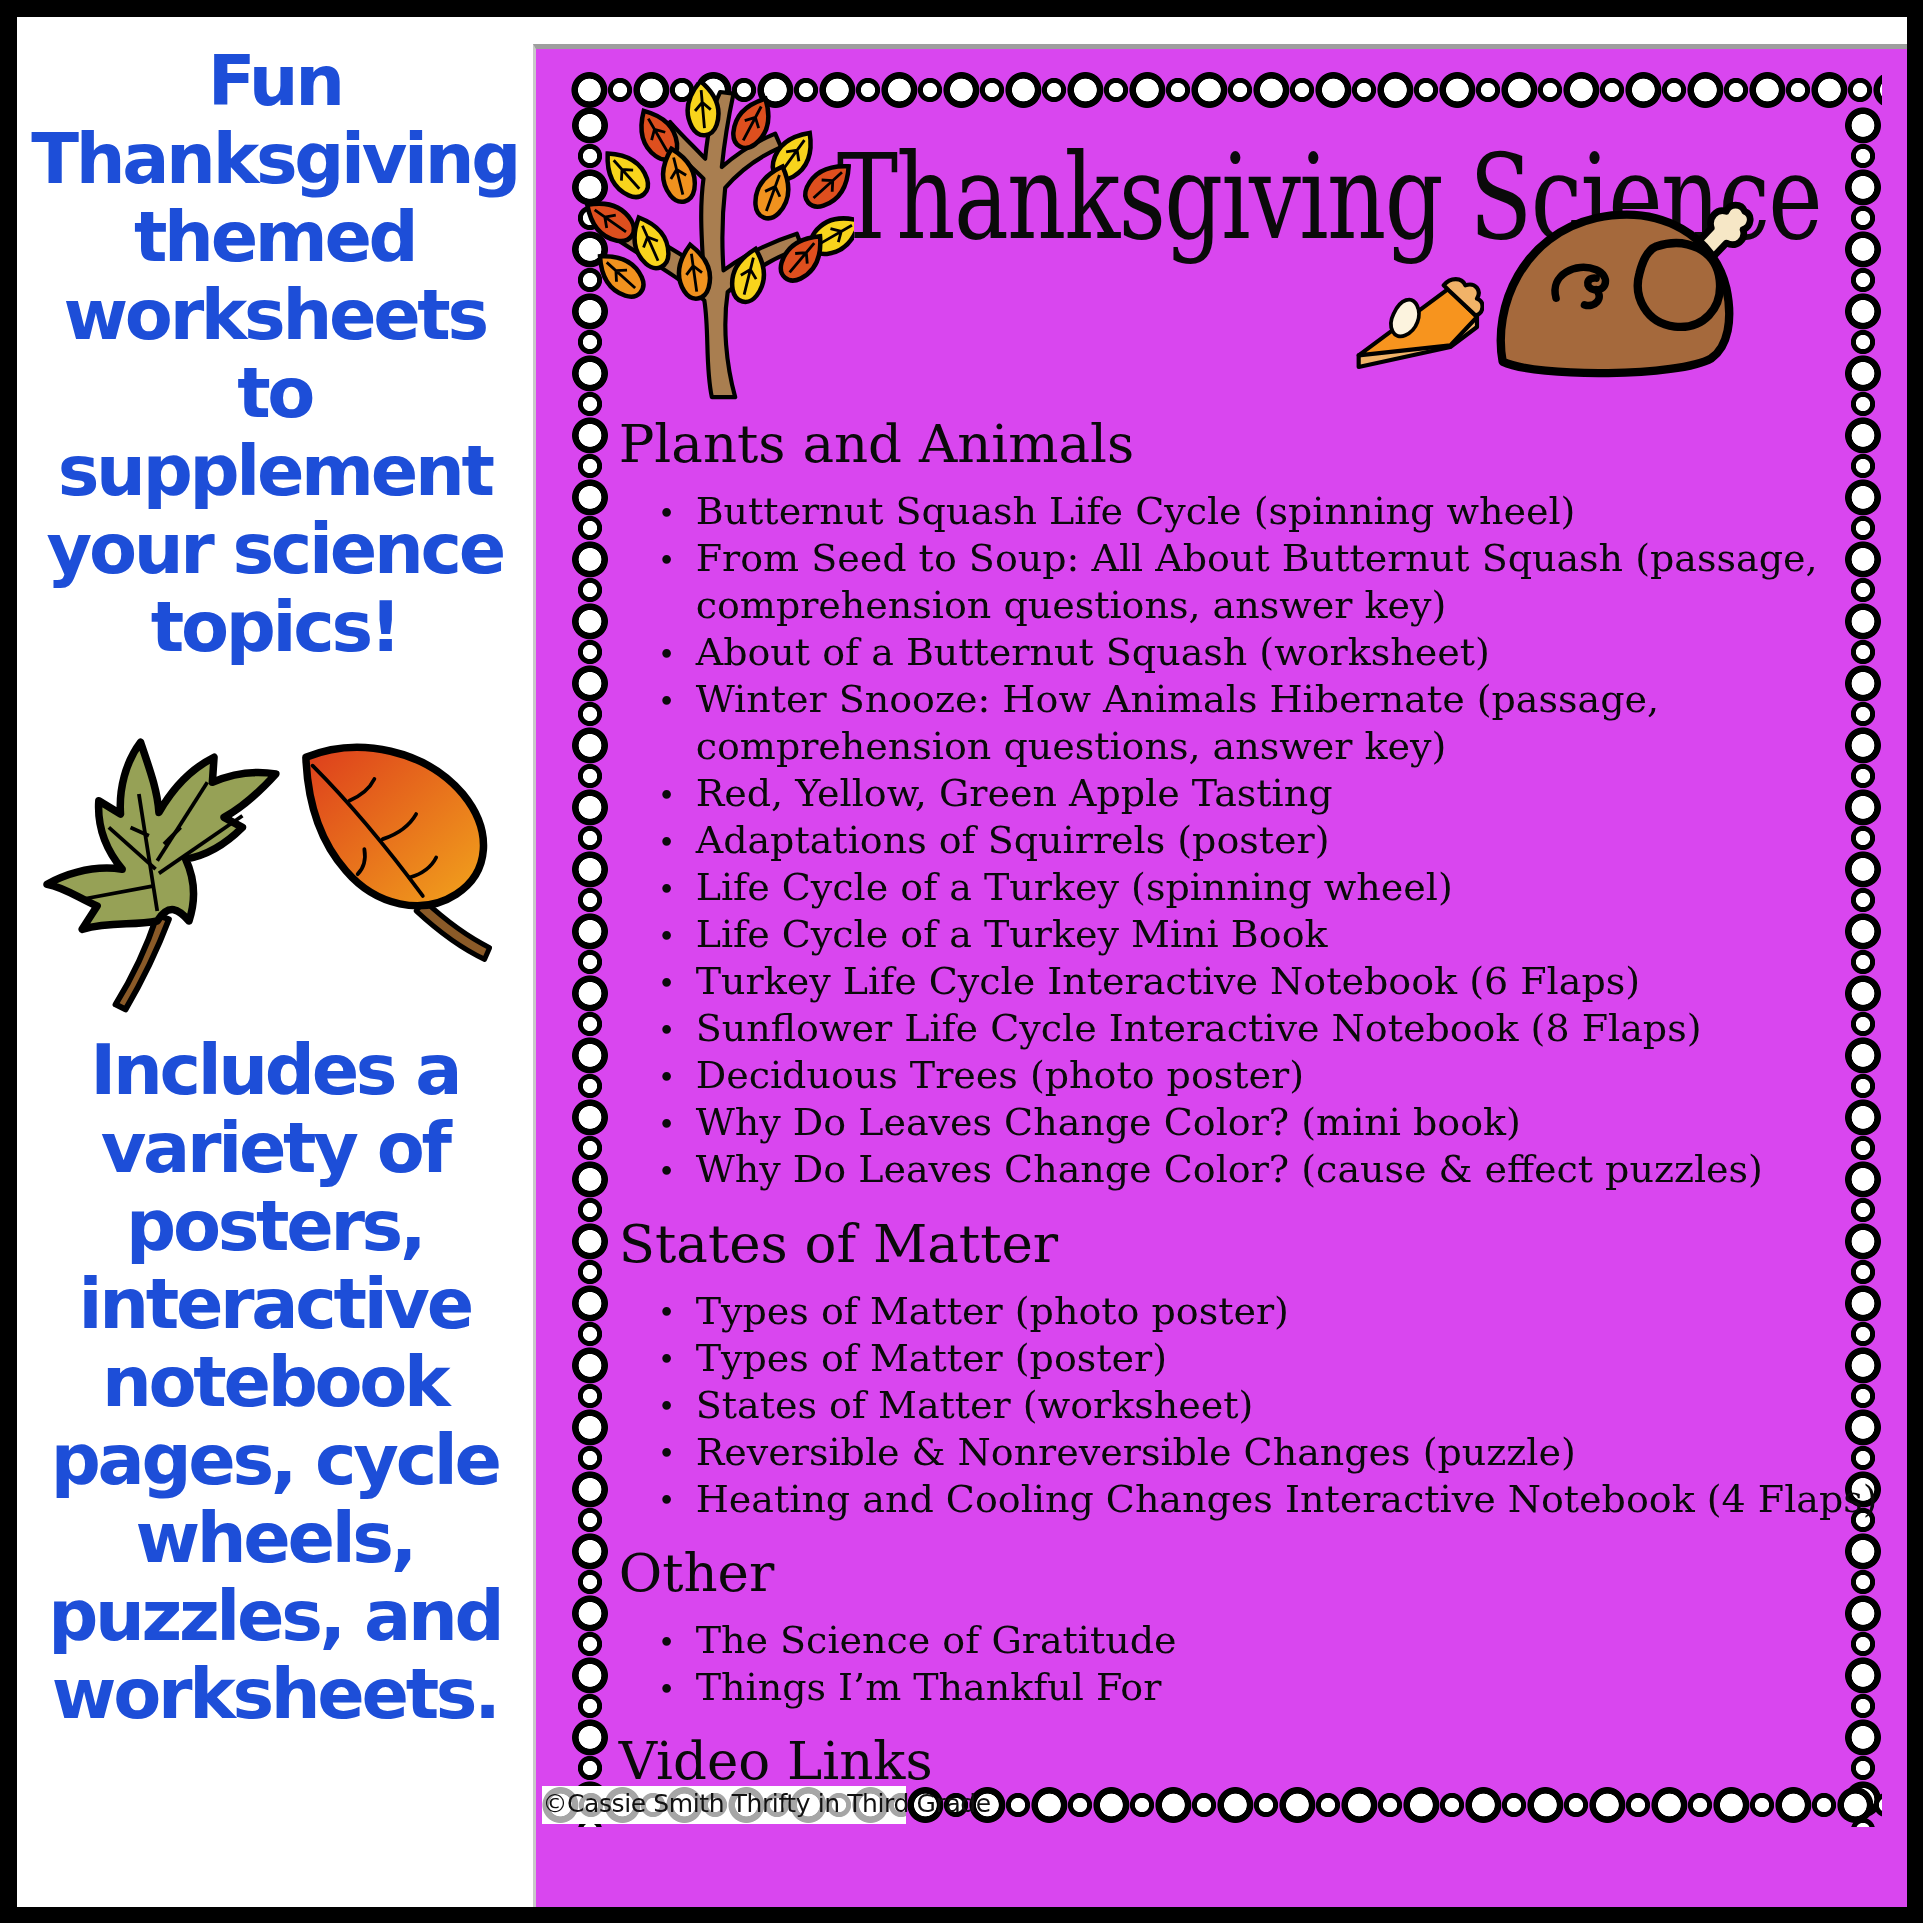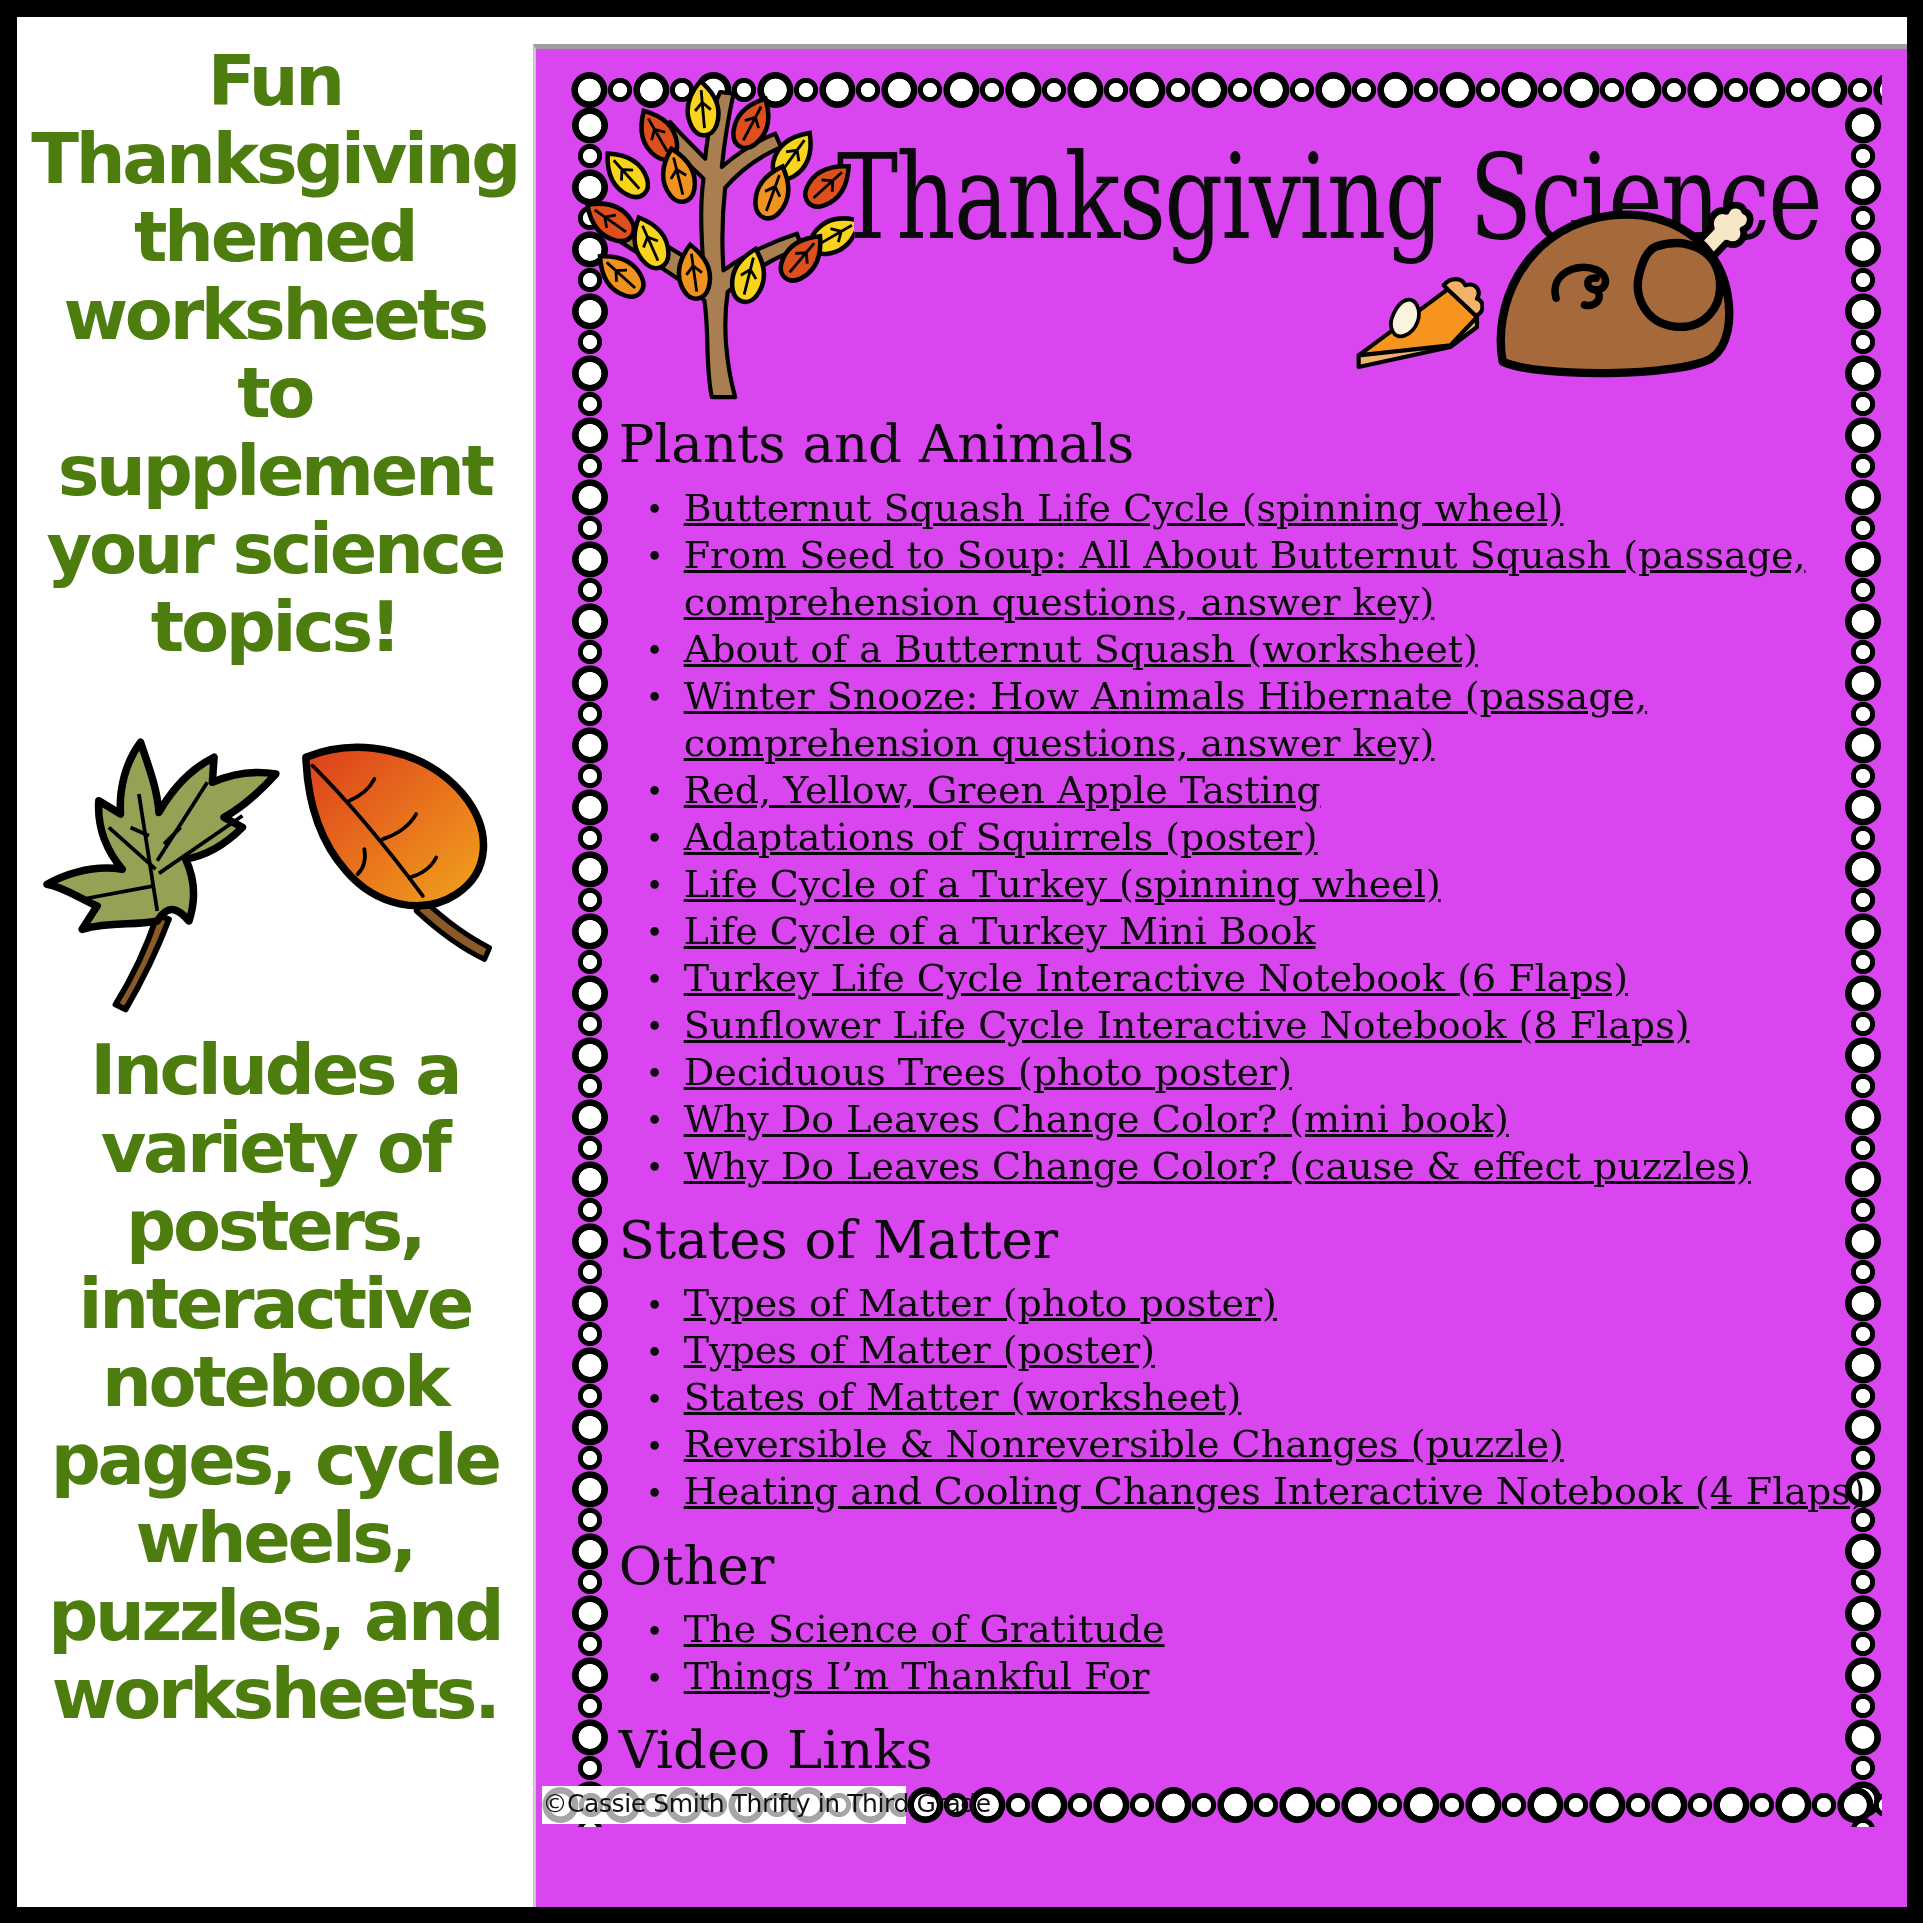--- a/index.html
+++ b/index.html
@@ -6,21 +6,21 @@
   body{
     width:1924px;height:1924px;position:relative;background:#000;
     font-family:"DejaVu Sans",sans-serif;overflow:hidden;
   }
   .canvas{position:absolute;inset:16.7px;background:#fff;}
 
   
   .sidebar{position:absolute;left:0;top:0;width:516px;height:100%;background:#fff;}
   .bigtext{
     position:absolute;left:3.3px;right:3.3px;text-align:center;
-    font-family:"DejaVu Sans",sans-serif;font-weight:bold;color:#4d7c0f;
+    font-family:"DejaVu Sans",sans-serif;font-weight:bold;color:#1d4ed8;
     font-size:70px;line-height:78px;letter-spacing:-3.3px;
   }
   .headline{top:25px;}
   .description{top:1014px;}
   .sidebar-leaves{position:absolute;left:15px;top:685px;width:486px;height:326px;}
 
   
   .page{
     position:absolute;left:516px;top:27.6px;right:0;bottom:0;background:#d946ef;
     border-top:5.8px solid #9e9e9e;border-left:3.3px solid #c9c9c9;
@@ -60,21 +60,21 @@
   .deco-tree{left:42px;top:33px;width:276px;height:321px;}
   .deco-pie{left:814px;top:213px;width:134px;height:125px;}
   .deco-turkey{left:943px;top:149px;width:276px;height:192px;}
 
   .content{position:absolute;left:83px;top:351px;width:1209px;z-index:2;color:#0a0a0a;}
   .content h2{
     font-family:"DejaVu Serif",serif;font-weight:normal;
     font-size:53px;line-height:64px;margin:18.4px 0 8.3px 0;
   }
   .content h2:first-child{margin-top:12px;}
-  .content ul{list-style:none;margin:0;padding:0 0 0 65px;text-decoration:underline;}
+  .content ul{list-style:none;margin:12px;padding:0 0 0 65px;}
   .content li{
     position:relative;font-family:"DejaVu Serif",serif;
     font-size:38px;line-height:47px;white-space:pre;
   }
   .content li::before{
     content:"\2022";position:absolute;left:-38px;top:1.7px;font-size:30px;
   }
   .credit{
     position:absolute;left:6.7px;top:1740px;z-index:3;
     font-family:"DejaVu Sans",sans-serif;font-size:25px;letter-spacing:-0.4px;color:#111;

